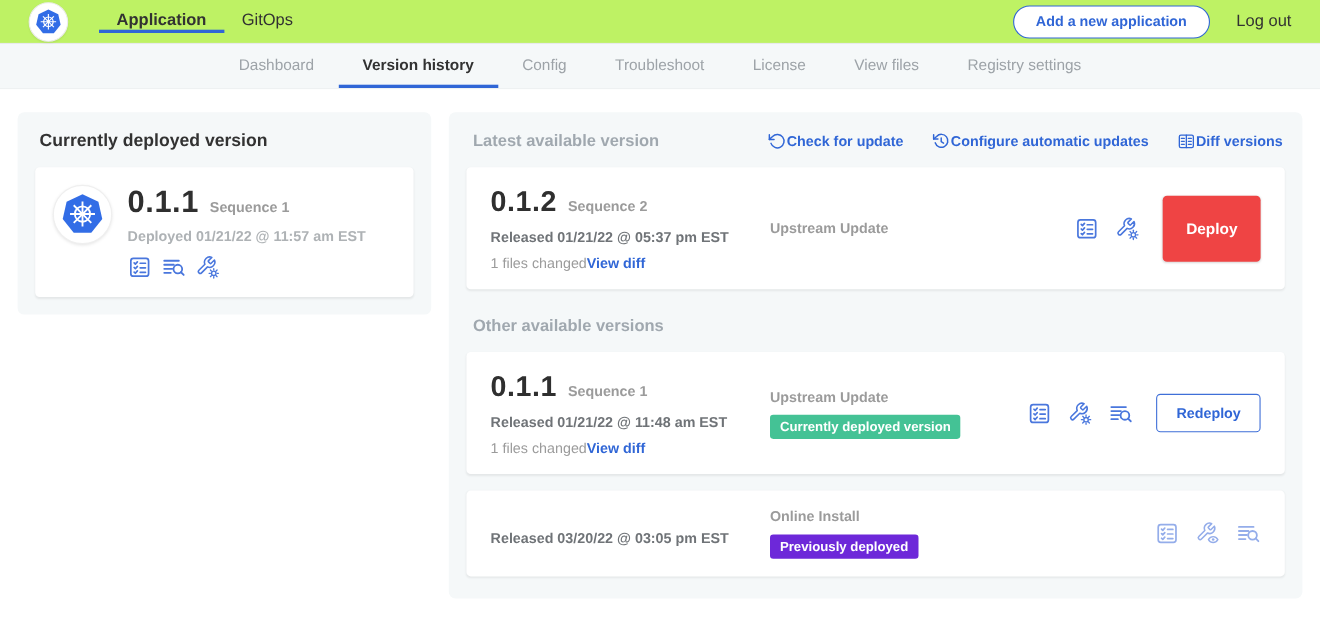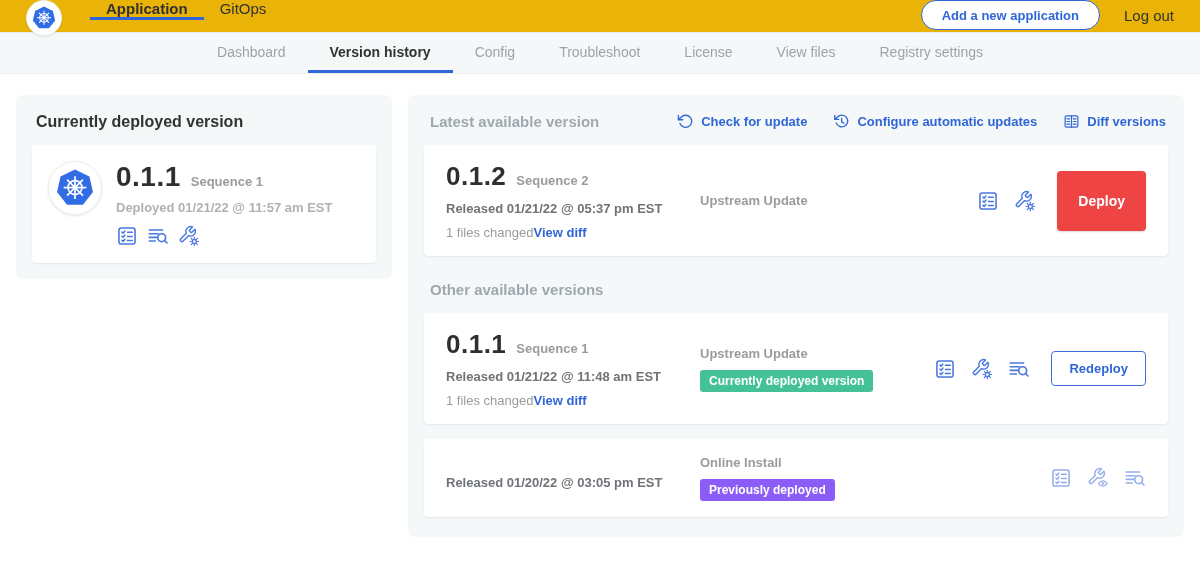--- a/index.html
+++ b/index.html
@@ -1,20 +1,20 @@
 <!DOCTYPE html>
 <html><head>
 <meta charset="utf-8">
 <style>
   * { margin:0; padding:0; box-sizing:border-box; }
   html,body { width:1200px; height:564px; overflow:hidden; background:#fff;
     font-family:"Liberation Sans", sans-serif; color:#323232; }
 
   
-  .header { height:33px; display:flex; align-items:flex-start; background:#eab308;
+  .header { height:40px; display:flex; align-items:center; background:#bef264;
     border-bottom:1px solid #e8eaec; padding:0 26px; }
   .logo-wrap { display:flex; align-items:center; margin-right:28px; }
   .logo-circle { width:36px; height:36px; border-radius:50%; background:#fff;
     border:1px solid #ececec; box-shadow:0 1px 2px rgba(0,0,0,.08);
     display:flex; align-items:center; justify-content:center; }
   .hdr-tabs { display:flex; align-items:stretch; }
   .hdr-tab { display:flex; align-items:center; padding:0 16px; font-size:15px;
     font-weight:600; color:#323232; cursor:pointer; border-bottom:3px solid transparent; }
   .hdr-tab.active { border-bottom-color:#3066d6; }
   .hdr-right { margin-left:auto; display:flex; align-items:center; gap:24px; }
@@ -47,38 +47,38 @@
   .deployed-ts { font-size:13px; font-weight:600; color:#aeb2b5; margin-top:7px; }
   .icon-row { display:flex; align-items:center; gap:9px; margin-top:10px; }
   .act-icon { width:22px; height:22px; color:#4a77dd; cursor:pointer; }
   .act-icon svg { width:100%; height:100%; display:block; }
   .act-icon.faded { color:#94adea; }
 
   .right-panel { flex:1; padding:16px 16px 20px; }
   .rp-head { display:flex; align-items:center; margin:2px 2px 0 6px; }
   .rp-title { font-size:15px; font-weight:600; color:#a0a8af; }
   .rp-actions { margin-left:auto; display:flex; align-items:center; gap:26px; }
-  .rp-link { display:flex; align-items:center; gap:7px; color:#3066d6; font-size:13px;
+  .rp-link { display:flex; align-items:center; color:#3066d6; font-size:13px;
     font-weight:700; cursor:pointer; }
   .rp-link svg { width:17px; height:17px; display:block; }
 
   .v-card { background:#fff; border-radius:4px; box-shadow:0 1px 2px rgba(0,0,0,.07);
     padding:16px 22px; display:flex; align-items:center; margin-top:15px; }
   .v-left { width:232px; flex-shrink:0; }
   .v-ver-line { display:flex; align-items:baseline; gap:10px; }
   .v-ver { font-size:26px; font-weight:800; letter-spacing:.5px; color:#2f2f2f; }
   .v-released { font-size:13px; font-weight:600; color:#6f7377; margin-top:9px; }
   .v-files { font-size:13px; color:#9b9b9b; margin-top:9px; }
   .view-diff { color:#3066d6; font-weight:600; cursor:pointer; }
   .v-mid { flex:1; padding-left:22px; }
   .v-source { font-size:13px; font-weight:700; color:#9b9b9b; }
   .badge { display:inline-block; margin-top:9px; font-size:12px; font-weight:700;
     color:#fff; border-radius:3px; padding:4px 9px; }
   .badge.green { background:#44c295; }
-  .badge.gray  { background:#8b5cf6; }
+  .badge.gray  { background:#6d28d9; }
   .v-right { display:flex; align-items:center; gap:15px; flex-shrink:0; }
   .btn-primary { background:#ef4444; color:#fff; border:none; border-radius:4px;
     font-size:14px; font-weight:700; font-family:inherit; padding:22px 21px;
     cursor:pointer; margin-left:6px; box-shadow:0 1px 2px rgba(0,0,0,.15); }
   .btn-outline { background:#fff; color:#3066d6; border:1px solid #3f6fd8; border-radius:4px;
     font-size:13px; font-weight:700; font-family:inherit; padding:9px 17px;
     cursor:pointer; margin-left:6px; }
   .other-heading { font-size:15px; font-weight:600; color:#a0a8af; margin:25px 0 10px 6px; }
 </style>
 </head>
@@ -312,21 +312,21 @@
           <svg viewBox="0 0 24 24">
               <use href="#i-logs"></use>
             </svg>
           </span>
         <button class="btn-outline">Redeploy</button>
       </div>
     </div>
 
     <div class="v-card">
       <div class="v-left">
-        <div class="v-released">Released 01/20/22 @ 03:05 pm EST</div>
+        <div class="v-released">Released 03/20/22 @ 03:05 pm EST</div>
       </div>
       <div class="v-mid">
         <div class="v-source">Online Install</div>
         <span class="badge gray">Previously deployed</span>
       </div>
       <div class="v-right">
         <span class="act-icon faded">
           <svg viewBox="0 0 24 24">
               <use href="#i-checklist"></use>
             </svg>

